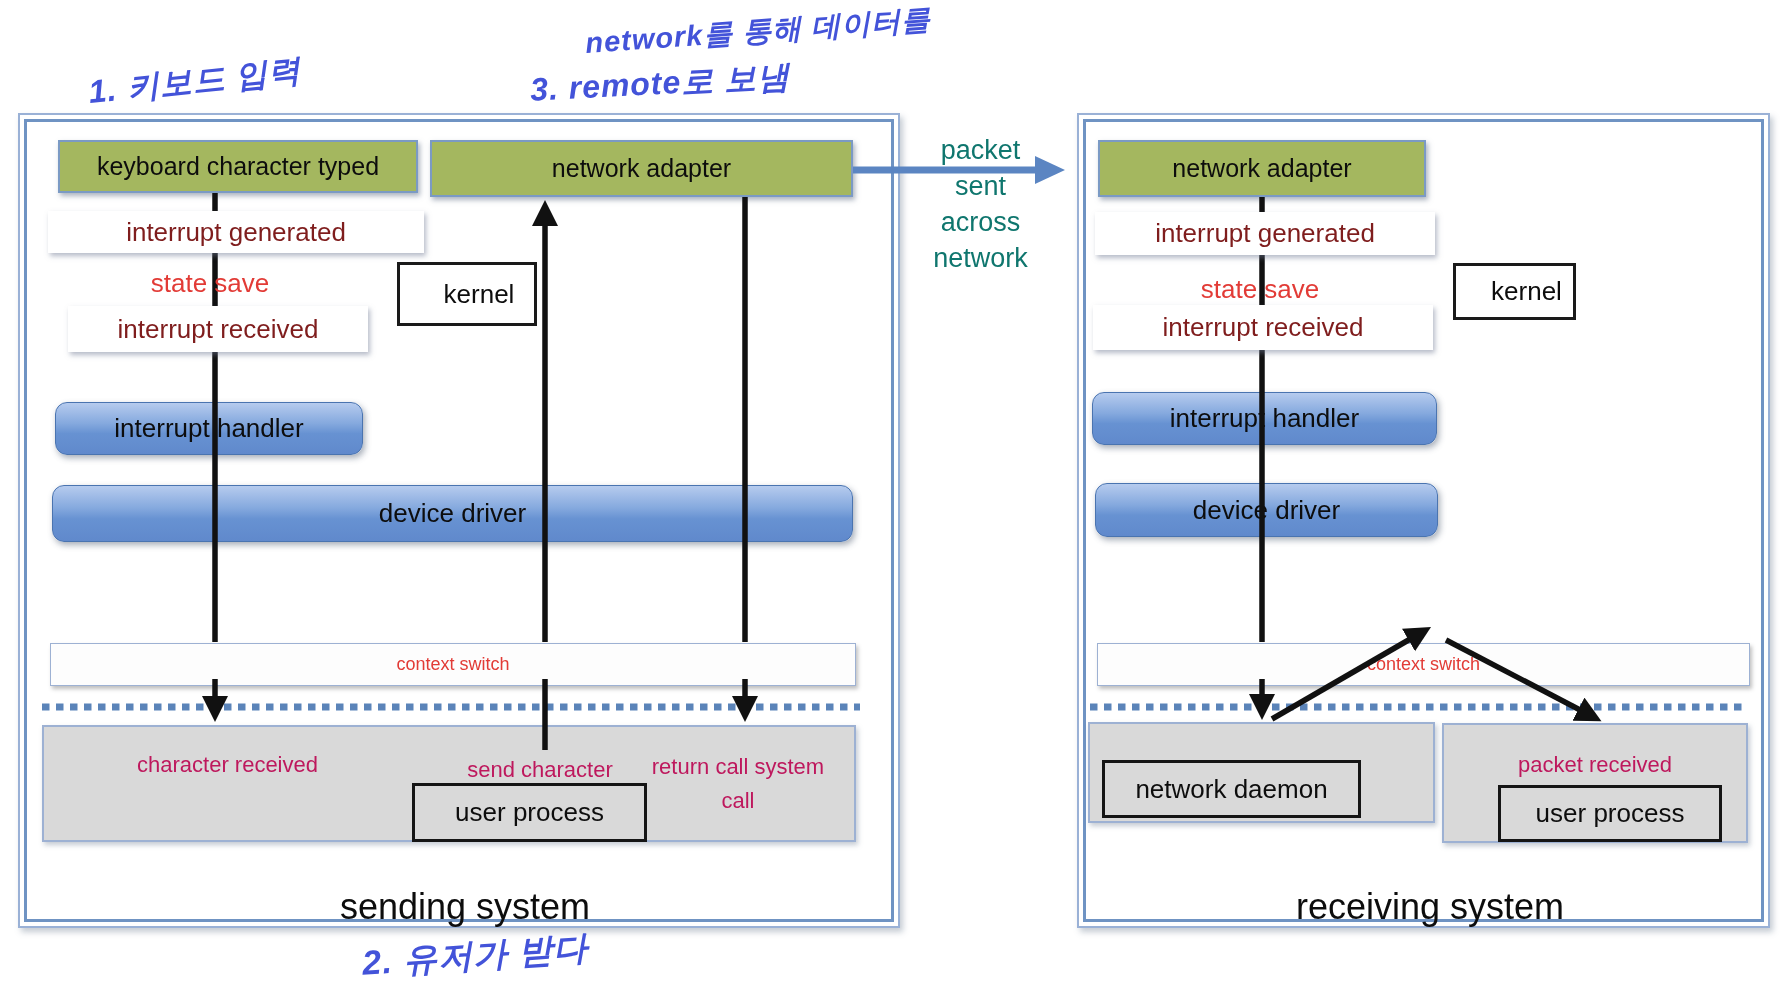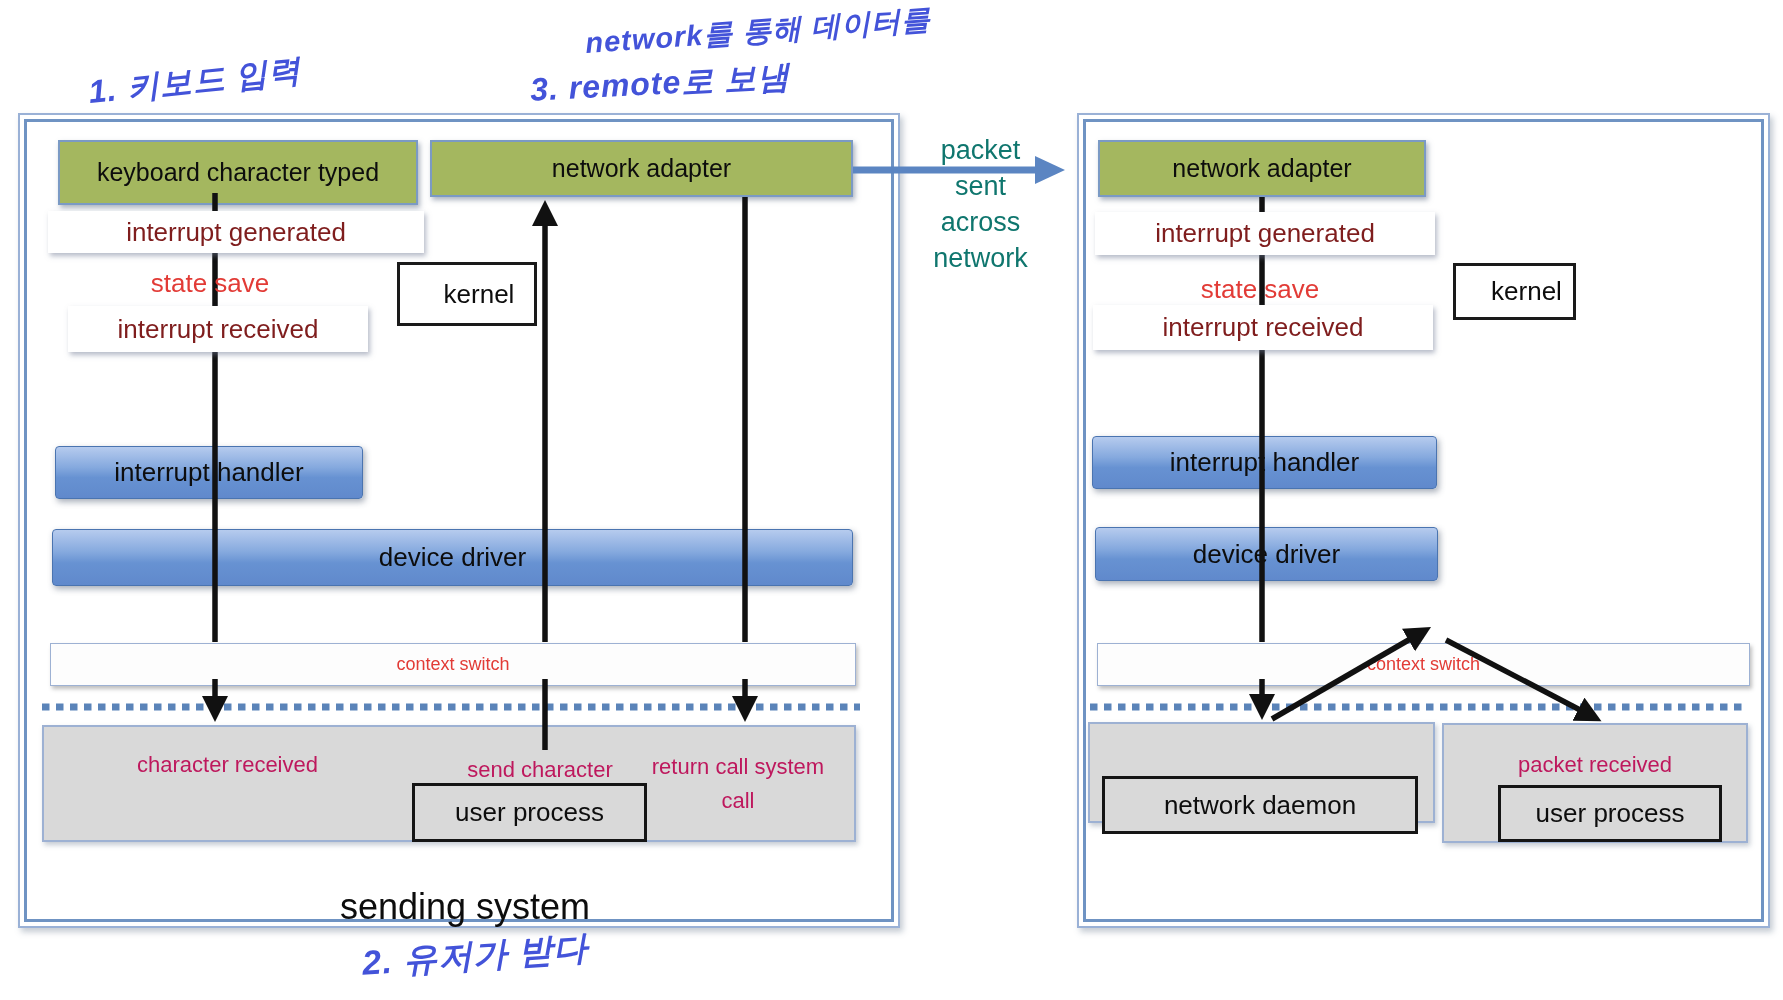--- a/index.html
+++ b/index.html
@@ -25,23 +25,23 @@
   }
   .green-box {
     position:absolute; box-sizing:border-box;
     background:#a4b75f; border:2px solid #7b9ac4;
     box-shadow:2px 3px 5px rgba(90,105,130,.5);
     font-size:25px; color:#0d0d0d;
   }
   .blue-box {
     position:absolute; box-sizing:border-box;
     background:linear-gradient(180deg,#b6cbee 0%,#85a9de 40%,#6792d2 60%,#6089cc 100%);
-    border:1px solid #4a74b0; border-radius:4px;
+    border:1px solid #4a74b0; border-radius:12px;
     box-shadow:2px 3px 6px rgba(60,75,100,.45);
-    font-size:26px; color:#0d0d0d;margin-top:44px;
+    font-size:26px; color:#0d0d0d;
   }
   .white-label {
     position:absolute; box-sizing:border-box; background:#ffffff;
     box-shadow:2px 3px 5px rgba(110,120,145,.5);
     font-size:26px; color:#7f1d1d; z-index:8;
   }
   .ctx-bar {
     position:absolute; box-sizing:border-box; background:#fdfdfd;
     border:1px solid #9db1d3; box-shadow:2px 3px 4px rgba(0,0,0,.25);
     font-size:18px; color:#e23b36; z-index:2;
@@ -70,21 +70,21 @@
 </style>
 </head>
 <body>
 
 <div class="stage">
 
   <div class="sysbox" style="left:18px; top:113px; width:882px; height:815px;"></div>
 
   <div class="kernel-area" style="left:30px; top:258px; width:856px; height:428px;"></div>
 
-  <div class="green-box cc" style="left:58px; top:140px; width:360px; height:65px; z-index:2;">
+  <div class="green-box cc" style="left:58px; top:140px; width:360px; height:53px; z-index:2;">
     <span>keyboard character typed</span>
   </div>
 
   <div class="green-box cc" style="left:430px; top:140px; width:423px; height:57px; z-index:2;">
     <span>network adapter</span>
   </div>
 
   <div class="blue-box cc" style="left:55px; top:402px; width:308px; height:53px; z-index:2;">
     <span>interrupt handler</span>
   </div>
@@ -133,32 +133,33 @@
   <div class="blue-box cc" style="left:1095px; top:483px; width:343px; height:54px; z-index:2;">
     <span>device driver</span>
   </div>
 
   <div class="ctx-bar cc" style="left:1097px; top:643px; width:653px; height:43px;">
     <span>context switch</span>
   </div>
 
   <div class="gray-box" style="left:1088px; top:722px; width:347px; height:101px; z-index:2;"></div>
 
-  <div class="ink-box cc" style="left:1102px; top:760px; width:316px; height:58px; z-index:3;margin-top:16px;">
+  <div class="ink-box cc" style="left:1102px; top:760px; width:259px; height:58px; z-index:3;">
     <span>network daemon</span>
   </div>
 
   <div class="gray-box" style="left:1442px; top:723px; width:306px; height:120px; z-index:2;"></div>
 
   <div class="plain-label" style="left:1470px; top:740px; width:250px; z-index:3;">packet received</div>
 
   <div class="ink-box cc" style="left:1498px; top:785px; width:224px; height:57px; z-index:3;">
     <span>user process</span>
   </div>
 
+  <div class="sys-title" style="left:1240px; top:886px; width:380px; z-index:3;">receiving system</div>
 
   <svg class="lines" width="1783" height="1000" viewBox="0 0 1783 1000">
     <defs>
       <marker id="ahBlack" markerUnits="userSpaceOnUse" markerWidth="30" markerHeight="28" refX="4" refY="13" orient="auto">
         <path d="M0,0 L26,13 L0,26 Z" fill="#111"></path>
       </marker>
       <marker id="ahBlue" markerUnits="userSpaceOnUse" markerWidth="34" markerHeight="32" refX="5" refY="14" orient="auto">
         <path d="M0,0 L30,14 L0,28 Z" fill="#5b85c2"></path>
       </marker>
     </defs>

